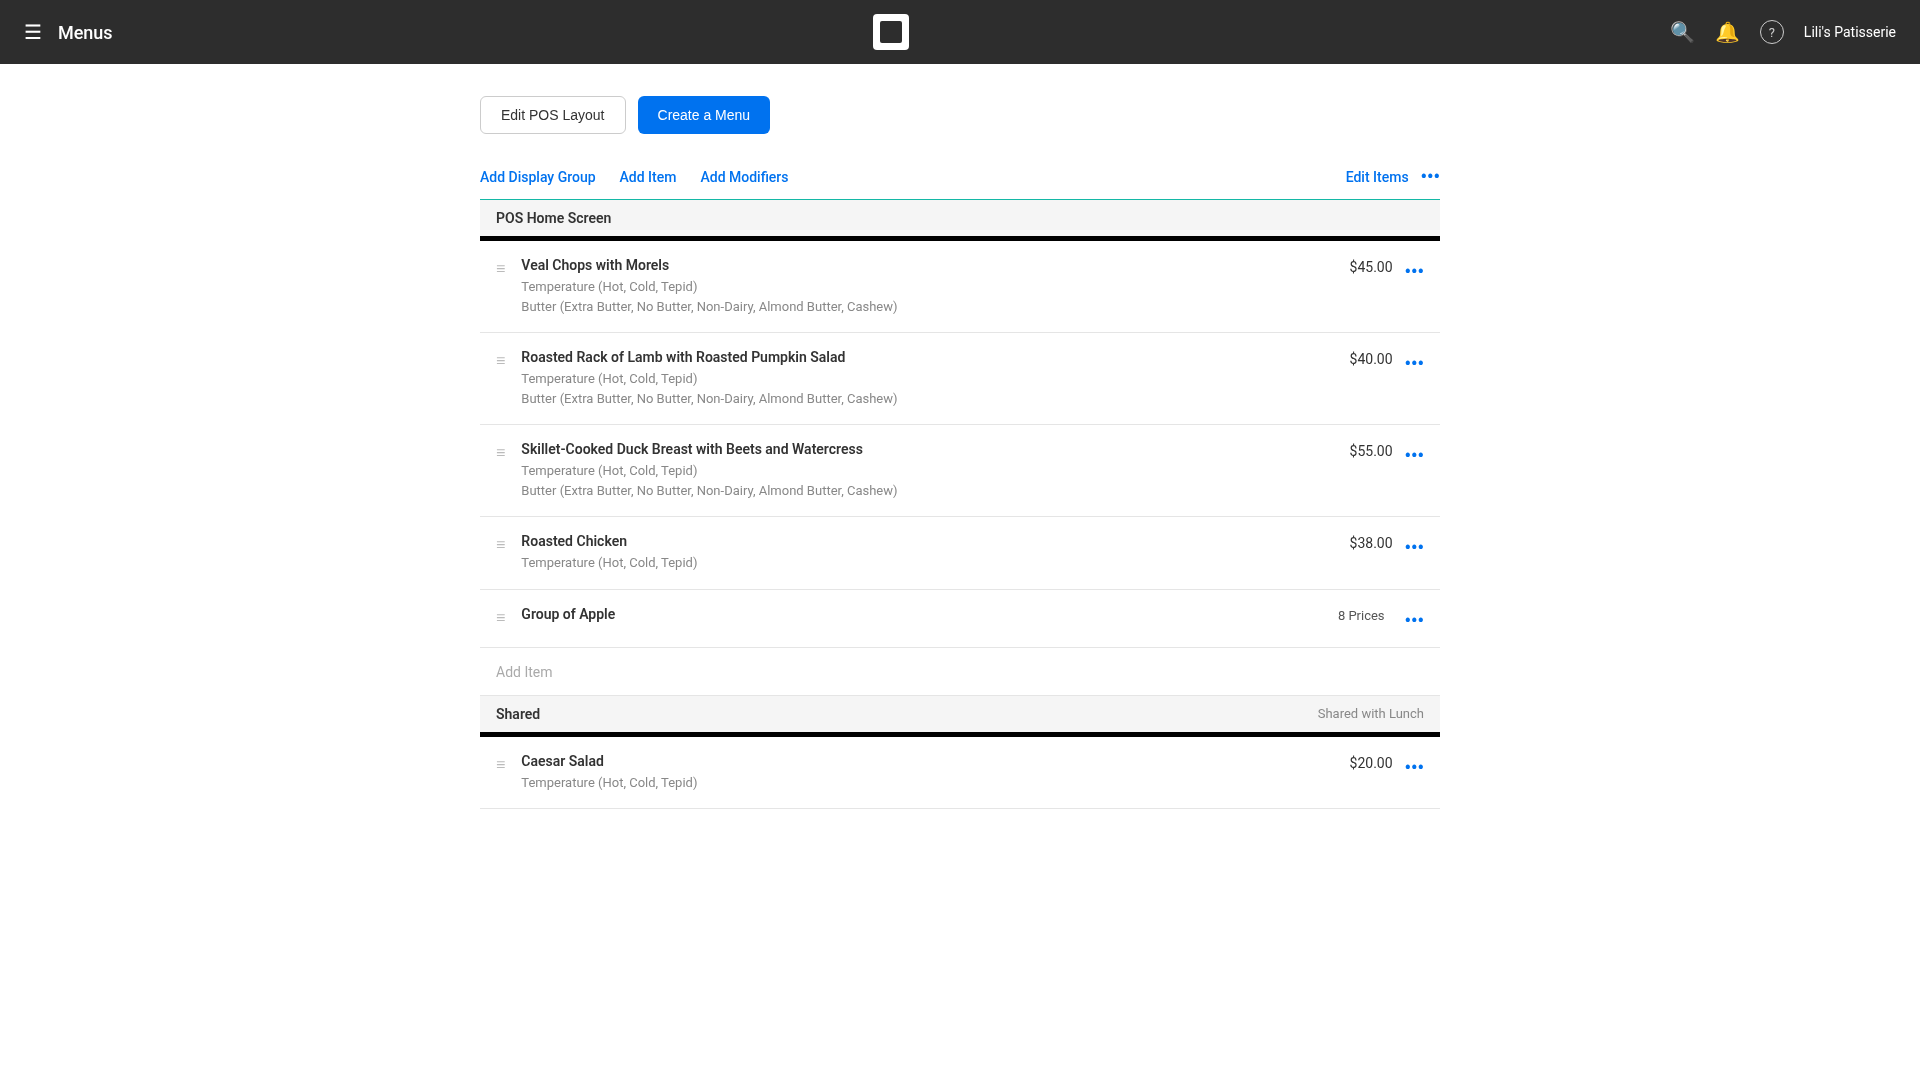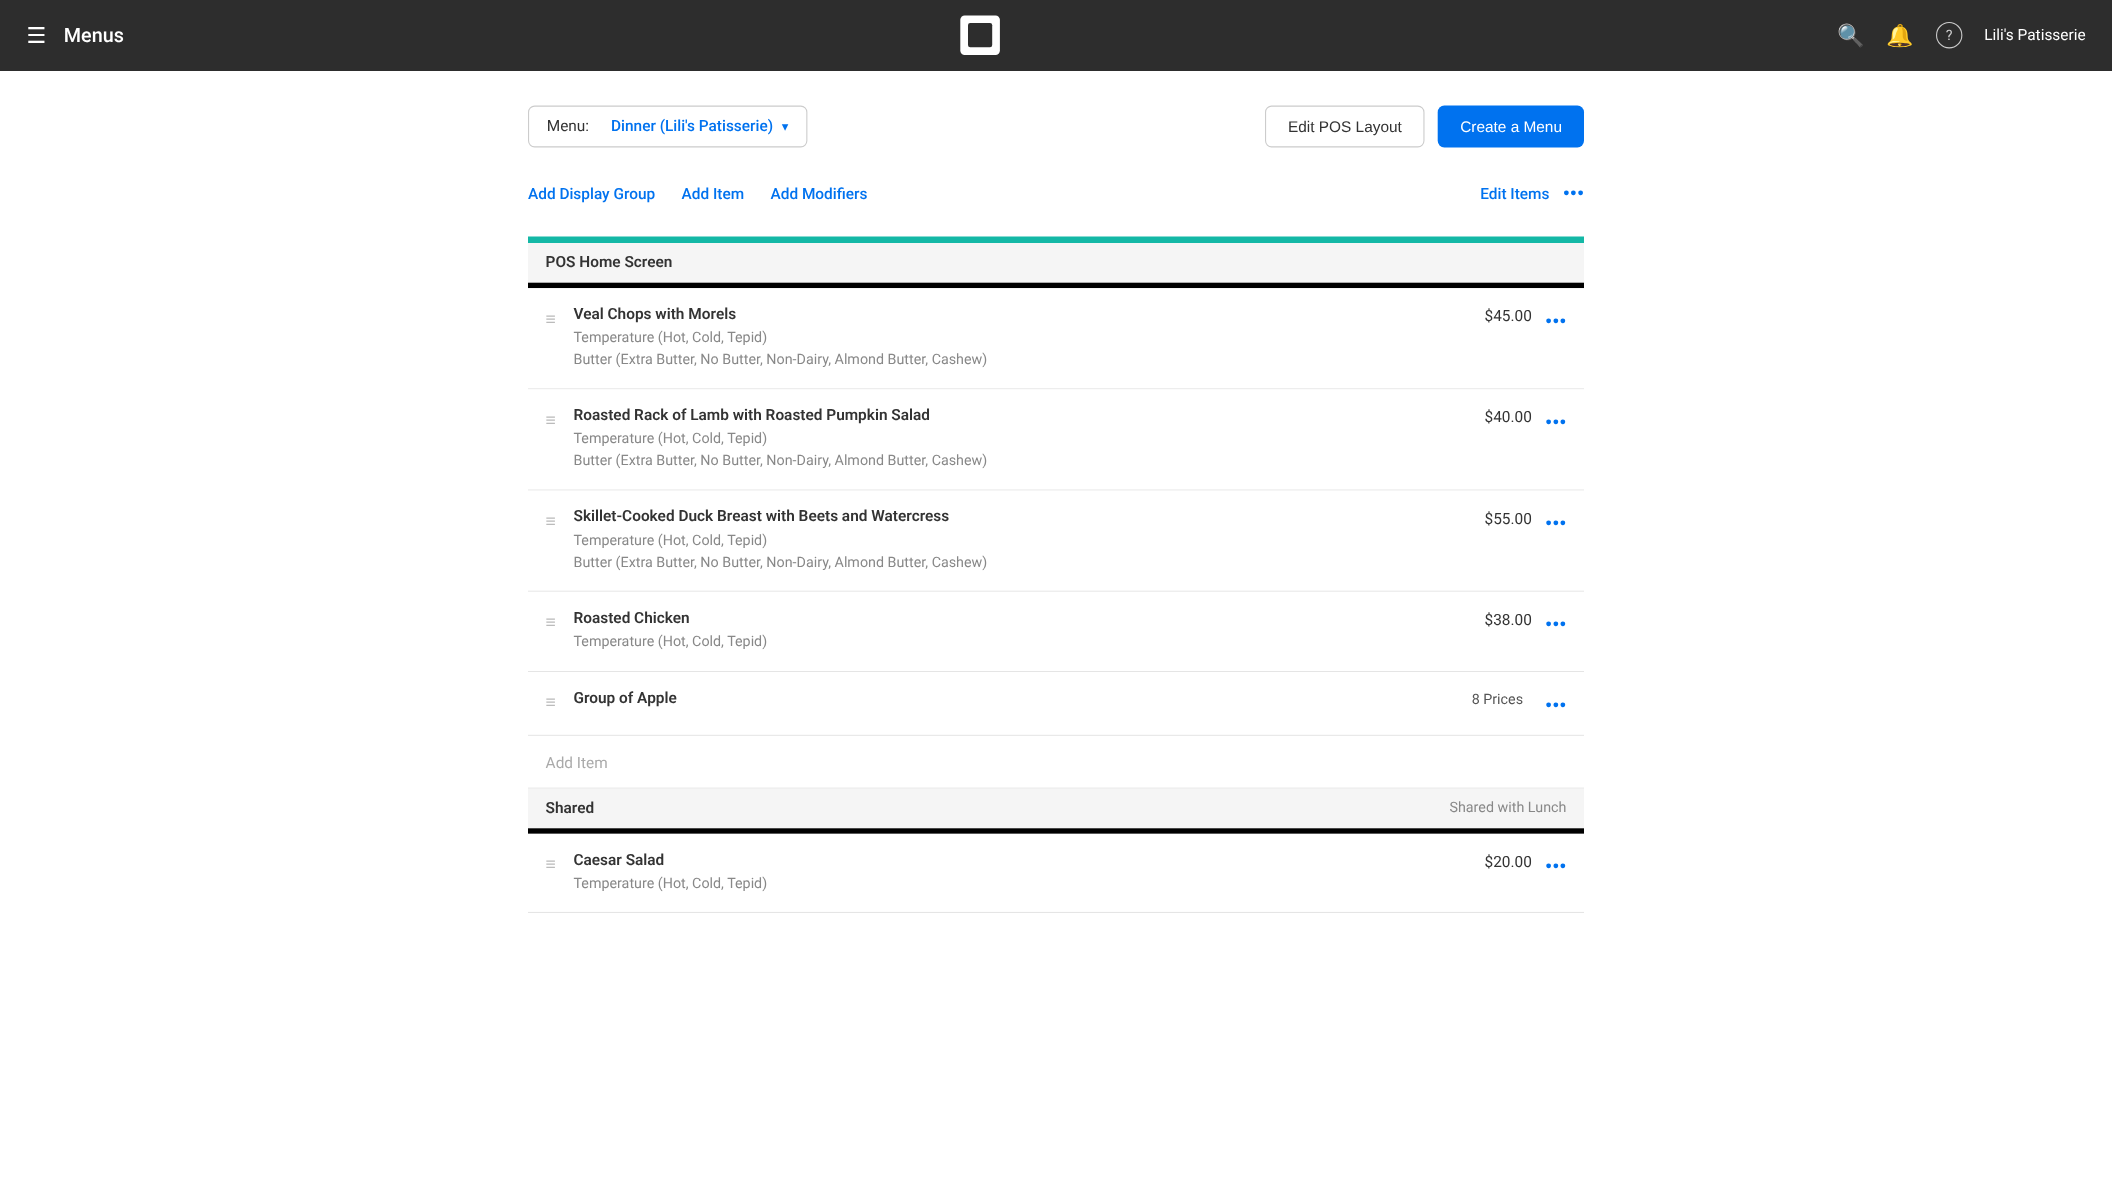--- a/index.html
+++ b/index.html
@@ -139,22 +139,22 @@
       padding: 10px 20px;
       font-size: 14px;
       font-weight: 500;
       color: #fff;
       cursor: pointer;
     }
 
     
     .action-bar {
       display: flex;
-      padding: 0 0 28px 0;
-      border-bottom: 6px solid #14b8a6;
+      padding: 0 0 12px 0;
+      border-bottom: 1px solid #14b8a6;
       margin-bottom: 0;
     }
     .action-links {
       display: flex;
       align-items: center;
       gap: 0;
       flex: 1;
     }
     .action-link {
       color: #0072ef;
@@ -288,26 +288,20 @@
     <span class="topnav-icon">🔔</span>
     <span class="topnav-icon" style="border:1.5px solid #ccc;border-radius:50%;width:24px;height:24px;display:inline-flex;align-items:center;justify-content:center;font-size:13px;">?</span>
     <span class="topnav-user">Lili's Patisserie</span>
   </div>
 </nav>
 
 <div class="main-wrapper">
   <div class="content">
 
     <div class="toolbar">
-      <div class="menu-selector">
-        <span class="menu-selector-label">Menu:</span>
-        <span style="width:4px"></span>
-        <span class="menu-selector-value">Dinner (Lili's Patisserie)</span>
-        <span class="menu-selector-chevron">▾</span>
-      </div>
       <div class="toolbar-right">
         <button class="btn-outline">Edit POS Layout</button>
         <button class="btn-primary">Create a Menu</button>
       </div>
     </div>
 
     <div class="action-bar">
       <div class="action-links">
         <span class="action-link">Add Display Group</span>
         <span class="action-link">Add Item</span>

